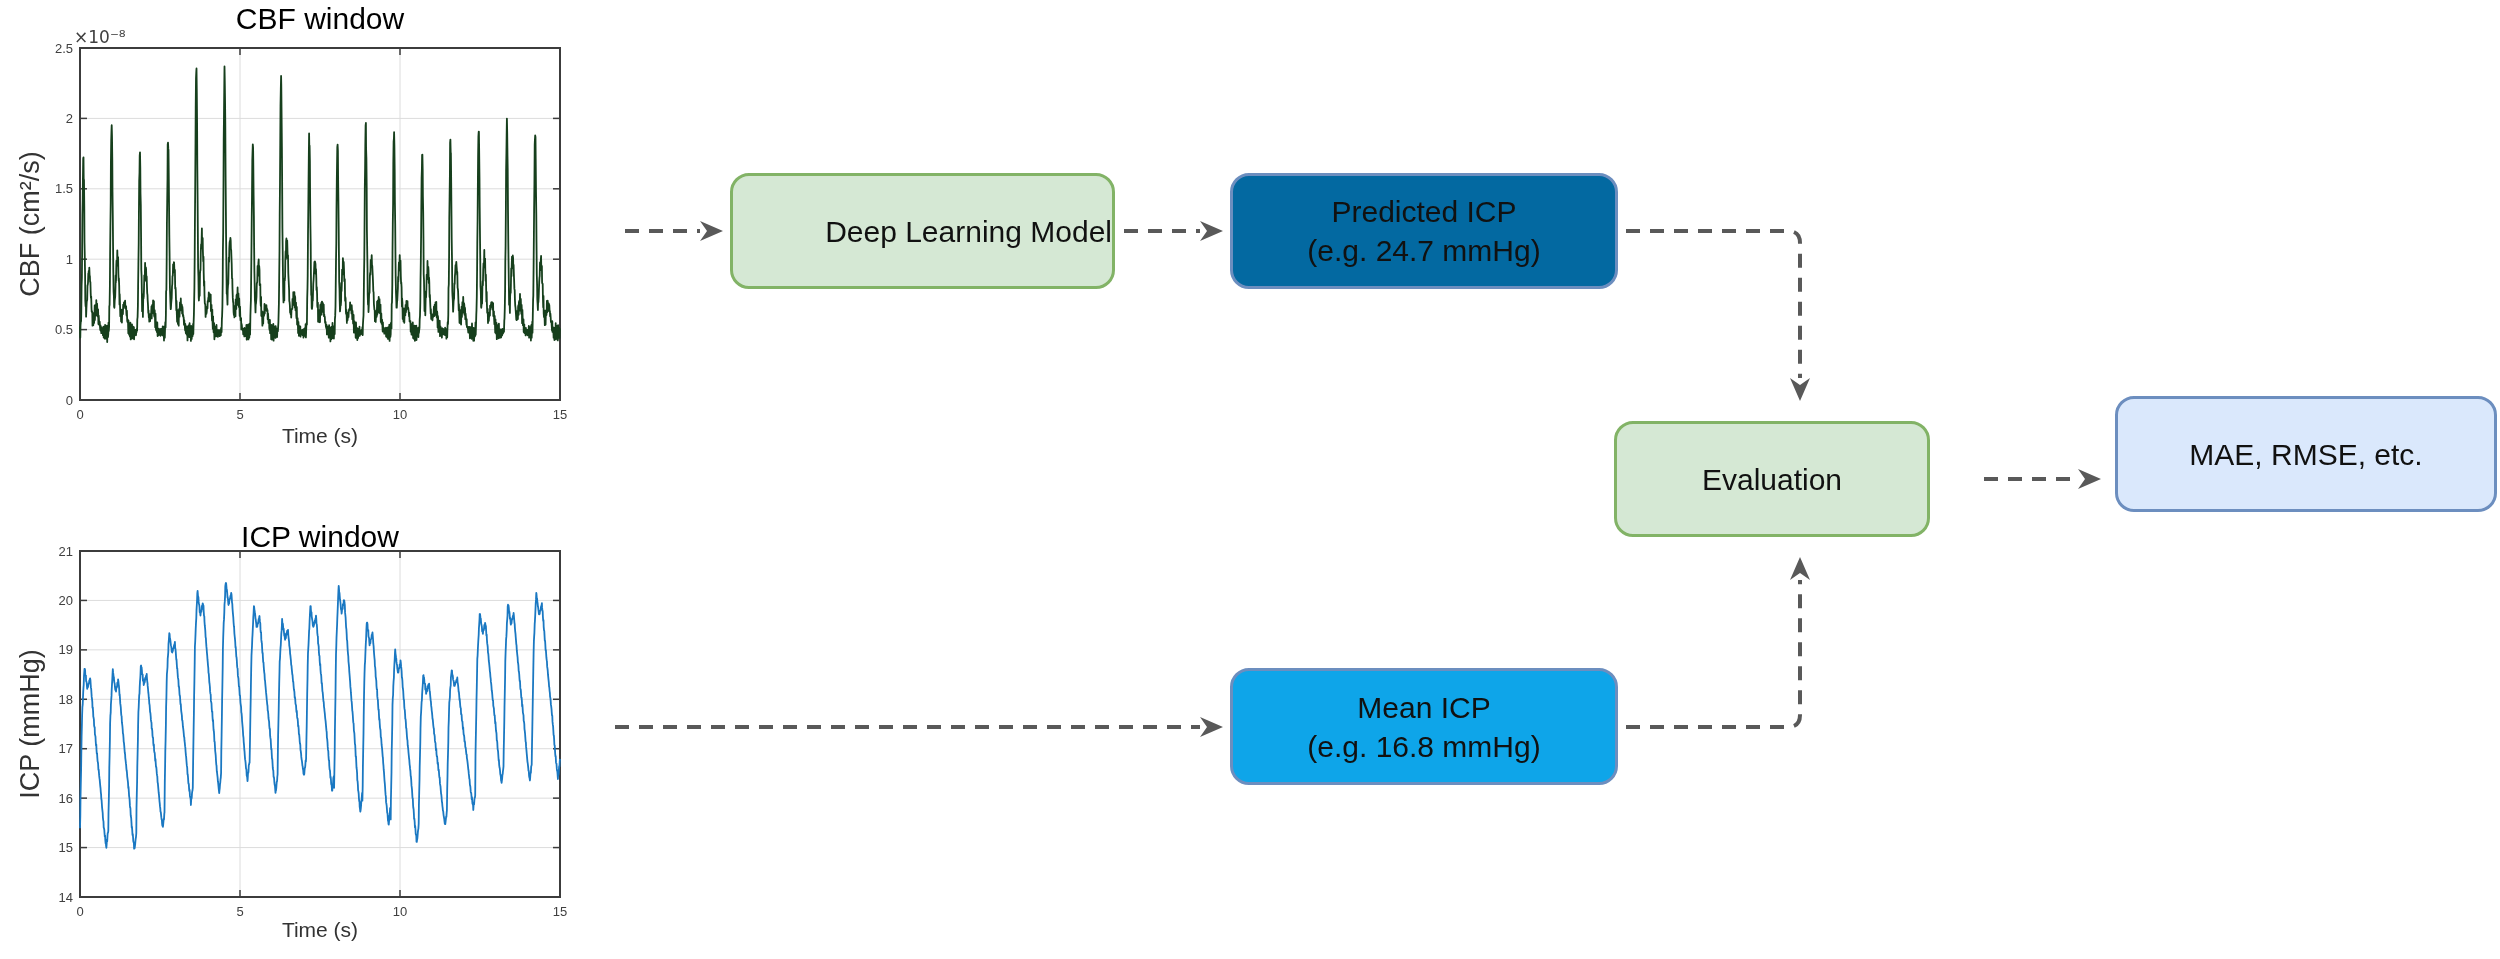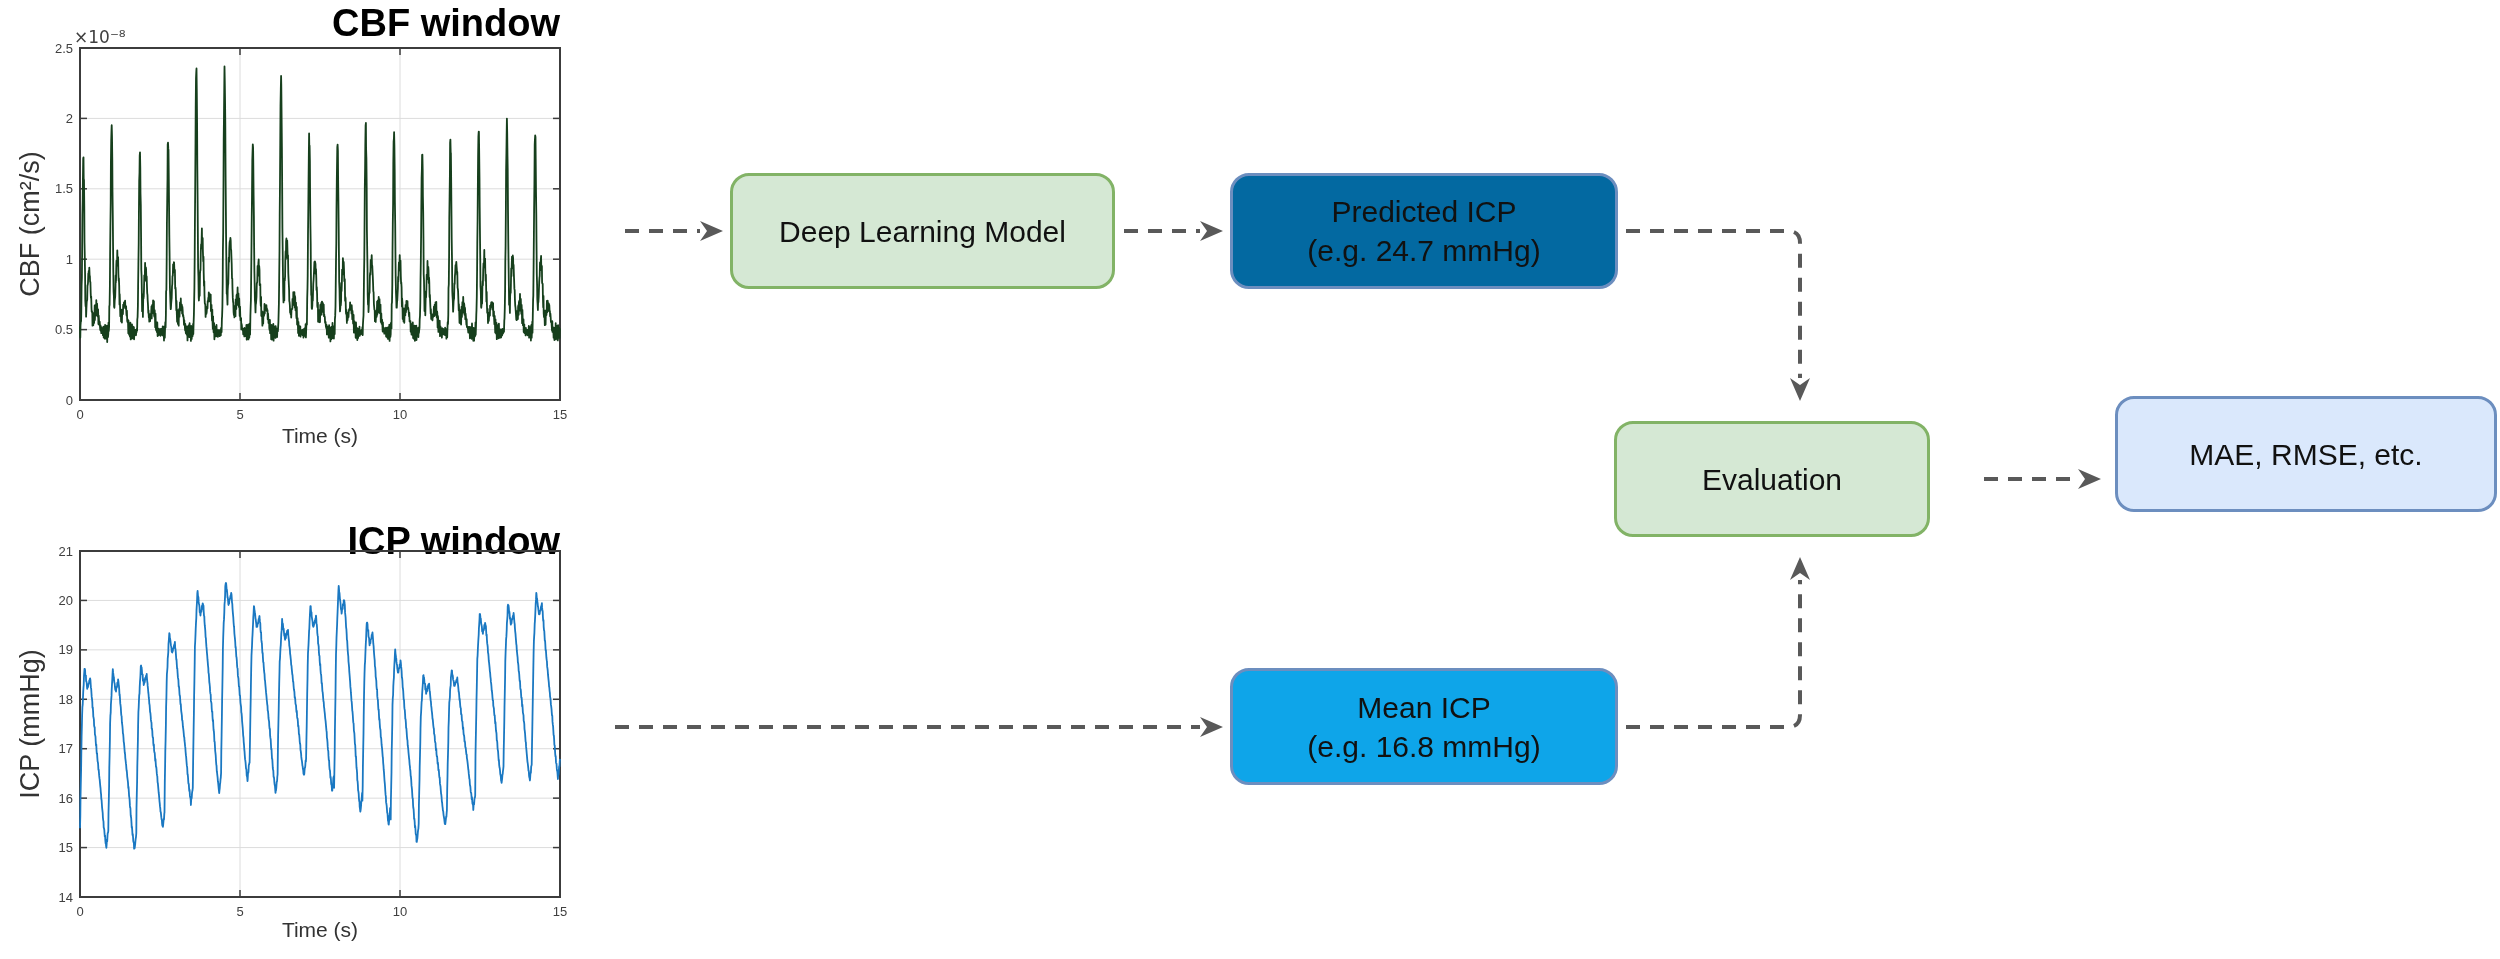--- a/index.html
+++ b/index.html
@@ -1,20 +1,20 @@
 <!DOCTYPE html>
 <html><head>
 <meta charset="utf-8">
 <style>
   html,body{margin:0;padding:0;background:#fff;}
   body{font-family:"Liberation Sans",sans-serif;}
   #canvas{position:relative;width:2500px;height:959px;background:#fff;overflow:hidden;}
 
   .chart{position:absolute;}
-  .chart-title{position:absolute;text-align:right;font-weight:bold;font-size:38px;color:#000;}
+  .chart-title{position:absolute;text-align:center;font-weight:normal;font-size:30px;color:#000;}
   .chart-xlabel{position:absolute;text-align:center;font-size:21px;color:#333;}
   .chart-ylabel{position:absolute;white-space:nowrap;font-size:27px;color:#333;
                 transform:translate(-50%,-50%) rotate(-90deg);}
   .chart-exp{position:absolute;font-family:"DejaVu Sans",sans-serif;font-size:17px;color:#404040;}
   .chart svg{position:absolute;left:0;top:0;}
   .chart svg text{font-family:"Liberation Sans",sans-serif;}
 
   .box{position:absolute;display:flex;flex-direction:column;align-items:center;justify-content:center;
        border:3px solid #000;border-radius:19px;font-size:30px;color:#111;text-align:center;
        line-height:39px;background:#eee;box-sizing:border-box;}
@@ -120,21 +120,21 @@
         <line x1="80" x2="87" y1="100.42857142857142" y2="100.42857142857142" stroke="#3c3c3c" stroke-width="1.5"></line>
         <line x1="560" x2="553" y1="100.42857142857142" y2="100.42857142857142" stroke="#3c3c3c" stroke-width="1.5"></line>
         <text x="73" y="104.92857142857142" text-anchor="end" fill="#404040" font-size="13">20</text>
         <line x1="80" x2="87" y1="51" y2="51" stroke="#3c3c3c" stroke-width="1.5"></line>
         <line x1="560" x2="553" y1="51" y2="51" stroke="#3c3c3c" stroke-width="1.5"></line>
         <text x="73" y="55.5" text-anchor="end" fill="#404040" font-size="13">21</text>
         <polyline points="80.0,328.3 80.3,316.2 80.5,298.7 80.8,283.5 81.1,269.9 81.3,254.9 81.6,237.1 81.9,224.9 82.1,215.7 82.4,207.2 82.7,204.7 82.9,199.7 83.2,192.3 83.5,187.2 83.7,185.1 84.0,175.8 84.3,171.7 84.5,168.9 84.8,168.8 85.1,170.2 85.3,174.7 85.6,175.8 85.9,175.6 86.1,181.1 86.4,181.5 86.7,182.9 86.9,185.7 87.2,188.9 87.5,187.2 87.7,187.4 88.0,187.0 88.3,184.7 88.5,184.3 88.8,183.2 89.1,182.8 89.3,180.3 89.6,180.6 89.9,179.0 90.1,178.4 90.4,179.9 90.7,184.5 90.9,187.4 91.2,189.0 91.5,193.8 91.7,196.9 92.0,198.9 92.3,201.8 92.5,207.7 92.8,207.4 93.1,211.6 93.3,216.5 93.6,217.8 93.9,219.7 94.1,225.3 94.4,227.1 94.7,227.3 94.9,234.2 95.2,235.4 95.5,236.7 95.7,241.2 96.0,245.4 96.3,244.5 96.5,249.7 96.8,253.8 97.1,253.5 97.3,257.4 97.6,261.2 97.9,262.4 98.1,263.8 98.4,269.6 98.7,269.6 98.9,272.3 99.2,275.9 99.5,278.4 99.7,279.7 100.0,283.2 100.3,286.3 100.5,287.8 100.8,292.1 101.1,294.6 101.3,298.7 101.6,300.2 101.9,304.7 102.1,307.6 102.4,310.4 102.7,313.0 102.9,317.5 103.2,320.1 103.5,321.6 103.7,327.4 104.0,328.3 104.3,329.7 104.5,332.9 104.8,336.7 105.1,335.5 105.3,340.0 105.6,343.5 105.9,342.8 106.1,346.2 106.4,347.8 106.7,343.4 106.9,339.7 107.2,341.4 107.5,335.7 107.7,333.0 108.0,332.8 108.3,330.8 108.5,313.3 108.8,301.0 109.1,286.0 109.3,267.9 109.6,255.6 109.9,240.3 110.1,224.0 110.4,215.7 110.7,212.7 110.9,204.8 111.2,200.3 111.5,195.9 111.7,189.7 112.0,184.3 112.3,179.3 112.5,174.7 112.8,169.2 113.1,172.4 113.3,173.9 113.6,176.7 113.9,177.2 114.1,180.7 114.4,182.8 114.7,183.6 114.9,186.3 115.2,189.2 115.5,190.3 115.7,189.4 116.0,191.6 116.3,187.9 116.5,186.8 116.8,187.5 117.1,186.2 117.3,182.7 117.6,184.5 117.9,183.7 118.1,179.3 118.4,181.3 118.7,184.6 118.9,185.6 119.2,189.1 119.5,195.3 119.7,194.4 120.0,198.7 120.3,203.9 120.5,204.8 120.8,207.5 121.1,212.9 121.3,215.2 121.6,216.1 121.9,222.5 122.1,223.7 122.4,226.0 122.7,229.5 122.9,233.3 123.2,234.2 123.5,238.0 123.7,241.6 124.0,243.2 124.3,246.6 124.5,249.2 124.8,253.0 125.1,254.2 125.3,258.1 125.6,260.3 125.9,263.2 126.1,264.5 126.4,268.6 126.7,271.1 126.9,271.8 127.2,276.3 127.5,278.7 127.7,280.1 128.0,282.6 128.3,287.9 128.5,286.9 128.8,291.1 129.1,296.1 129.3,297.2 129.6,299.6 129.9,305.4 130.1,307.5 130.4,308.0 130.7,315.2 130.9,316.5 131.2,318.2 131.5,323.1 131.7,327.4 132.0,326.8 132.3,331.4 132.5,334.9 132.8,334.1 133.1,337.9 133.3,341.2 133.6,342.2 133.9,343.4 134.1,348.7 134.4,348.5 134.7,348.0 134.9,346.5 135.2,343.9 135.5,340.5 135.7,338.7 136.0,337.0 136.3,333.2 136.5,308.6 136.8,294.3 137.1,281.8 137.3,266.4 137.6,254.0 137.9,240.5 138.1,226.2 138.4,212.2 138.7,207.2 138.9,201.9 139.2,195.3 139.5,193.5 139.7,187.2 140.0,181.5 140.3,177.8 140.5,174.4 140.8,166.1 141.1,165.5 141.3,168.7 141.6,167.3 141.9,170.6 142.1,174.1 142.4,174.0 142.7,174.7 142.9,180.6 143.2,179.1 143.5,180.8 143.7,185.0 144.0,184.0 144.3,181.0 144.5,182.7 144.8,181.9 145.1,178.0 145.3,179.9 145.6,178.5 145.9,176.6 146.1,175.6 146.4,176.7 146.7,173.9 146.9,177.4 147.2,181.1 147.5,183.1 147.7,185.9 148.0,188.8 148.3,192.5 148.5,193.8 148.8,197.7 149.1,200.1 149.3,203.7 149.6,204.9 149.9,209.1 150.1,212.1 150.4,213.1 150.7,216.5 150.9,219.9 151.2,221.5 151.5,222.9 151.7,228.8 152.0,228.6 152.3,231.1 152.5,235.6 152.8,237.6 153.1,237.8 153.3,243.2 153.6,245.8 153.9,244.7 154.1,250.3 154.4,252.5 154.7,252.7 154.9,255.5 155.2,260.7 155.5,259.1 155.7,262.7 156.0,267.0 156.3,267.0 156.5,269.2 156.8,273.4 157.1,275.5 157.3,276.2 157.6,282.3 157.9,283.5 158.1,285.9 158.4,289.3 158.7,293.0 158.9,294.1 159.2,297.7 159.5,301.3 159.7,302.9 160.0,306.4 160.3,308.5 160.5,311.7 160.8,312.1 161.1,315.2 161.3,317.2 161.6,319.4 161.9,320.2 162.1,323.8 162.4,325.9 162.7,325.8 162.9,326.9 163.2,324.5 163.5,321.0 163.7,318.8 164.0,319.4 164.3,313.6 164.5,312.5 164.8,282.6 165.1,266.1 165.3,251.3 165.6,239.7 165.9,224.3 166.1,207.4 166.4,197.4 166.7,181.2 166.9,174.2 167.2,171.0 167.5,167.0 167.7,158.7 168.0,155.9 168.3,152.0 168.5,144.0 168.8,140.6 169.1,136.4 169.3,133.2 169.6,134.1 169.9,138.8 170.1,138.5 170.4,140.7 170.7,143.4 170.9,145.2 171.2,146.4 171.5,148.7 171.7,151.5 172.0,152.1 172.3,152.5 172.5,150.9 172.8,151.2 173.1,148.4 173.3,148.5 173.6,148.0 173.9,146.1 174.1,144.9 174.4,145.3 174.7,143.8 174.9,141.8 175.2,148.0 175.5,149.3 175.7,151.3 176.0,155.6 176.3,159.7 176.5,159.3 176.8,164.5 177.1,168.8 177.3,168.3 177.6,173.0 177.9,177.4 178.1,178.4 178.4,180.2 178.7,186.8 178.9,186.1 179.2,188.7 179.5,193.8 179.7,195.4 180.0,196.3 180.3,201.4 180.5,204.2 180.8,204.0 181.1,209.6 181.3,211.6 181.6,213.5 181.9,215.9 182.1,220.1 182.4,220.4 182.7,223.4 182.9,226.7 183.2,228.3 183.5,230.8 183.7,233.0 184.0,236.6 184.3,237.4 184.5,240.7 184.8,242.9 185.1,246.2 185.3,247.3 185.6,251.7 185.9,255.2 186.1,256.2 186.4,260.3 186.7,264.0 186.9,265.9 187.2,267.7 187.5,274.1 187.7,274.1 188.0,277.0 188.3,282.1 188.5,283.9 188.8,283.9 189.1,288.8 189.3,291.1 189.6,289.8 189.9,295.4 190.1,297.2 190.4,297.4 190.7,300.2 190.9,305.0 191.2,299.4 191.5,298.4 191.7,298.1 192.0,293.3 192.3,291.1 192.5,290.5 192.8,287.6 193.1,263.3 193.3,249.5 193.6,230.8 193.9,213.6 194.1,197.2 194.4,180.9 194.7,162.6 194.9,146.7 195.2,141.7 195.5,134.6 195.7,129.2 196.0,122.7 196.3,118.1 196.5,110.4 196.8,105.3 197.1,99.6 197.3,93.6 197.6,90.8 197.9,94.7 198.1,97.1 198.4,97.0 198.7,101.9 198.9,103.8 199.2,104.7 199.5,107.2 199.7,112.2 200.0,110.8 200.3,114.3 200.5,115.5 200.8,111.8 201.1,110.4 201.3,111.8 201.6,109.5 201.9,105.8 202.1,108.9 202.4,105.7 202.7,103.3 202.9,104.0 203.2,105.2 203.5,105.7 203.7,111.3 204.0,115.9 204.3,116.4 204.5,121.7 204.8,125.7 205.1,128.4 205.3,130.9 205.6,137.0 205.9,138.4 206.1,142.2 206.4,146.4 206.7,149.5 206.9,152.3 207.2,155.4 207.5,159.7 207.7,161.6 208.0,165.5 208.3,168.1 208.5,172.7 208.8,173.9 209.1,178.1 209.3,182.0 209.6,184.0 209.9,187.0 210.1,191.4 210.4,193.7 210.7,194.5 210.9,200.9 211.2,201.9 211.5,203.7 211.7,208.2 212.0,212.0 212.3,211.5 212.5,216.7 212.8,220.9 213.1,220.2 213.3,225.2 213.6,230.0 213.9,231.5 214.1,234.2 214.4,241.5 214.7,241.7 214.9,245.2 215.2,251.0 215.5,253.3 215.7,255.3 216.0,261.0 216.3,264.7 216.5,265.4 216.8,271.2 217.1,273.0 217.3,274.9 217.6,277.4 217.9,281.5 218.1,282.4 218.4,285.3 218.7,288.6 218.9,290.5 219.2,293.2 219.5,290.0 219.7,288.7 220.0,284.4 220.3,282.3 220.5,279.5 220.8,277.5 221.1,272.9 221.3,251.3 221.6,235.2 221.9,216.2 222.1,200.9 222.4,184.9 222.7,166.9 222.9,149.1 223.2,137.8 223.5,128.9 223.7,122.9 224.0,119.4 224.3,112.4 224.5,104.5 224.8,101.4 225.1,95.6 225.3,86.3 225.6,84.0 225.9,82.9 226.1,83.2 226.4,86.3 226.7,90.9 226.9,89.6 227.2,93.1 227.5,97.4 227.7,97.1 228.0,99.7 228.3,103.4 228.5,105.0 228.8,101.9 229.1,103.7 229.3,101.0 229.6,99.7 229.9,98.9 230.1,98.4 230.4,96.3 230.7,95.2 230.9,95.1 231.2,92.9 231.5,94.4 231.7,97.2 232.0,102.3 232.3,103.9 232.5,108.1 232.8,112.1 233.1,115.3 233.3,117.5 233.6,122.7 233.9,126.3 234.1,127.2 234.4,133.5 234.7,136.5 234.9,138.2 235.2,141.8 235.5,147.5 235.7,146.9 236.0,151.3 236.3,156.7 236.5,157.0 236.8,160.2 237.1,165.8 237.3,167.7 237.6,168.5 237.9,175.9 238.1,176.8 238.4,178.4 238.7,183.2 238.9,186.5 239.2,186.6 239.5,191.4 239.7,195.3 240.0,195.2 240.3,199.9 240.5,203.0 240.8,205.2 241.1,207.1 241.3,212.3 241.6,213.5 241.9,217.1 242.1,221.2 242.4,224.5 242.7,227.8 242.9,230.8 243.2,235.6 243.5,237.8 243.7,241.8 244.0,244.8 244.3,249.7 244.5,251.1 244.8,255.6 245.1,259.4 245.3,260.4 245.6,262.9 245.9,267.0 246.1,268.8 246.4,269.2 246.7,275.4 246.9,276.0 247.2,277.4 247.5,281.1 247.7,279.1 248.0,273.2 248.3,272.8 248.5,271.5 248.8,265.0 249.1,264.5 249.3,262.9 249.6,262.7 249.9,246.2 250.1,234.2 250.4,215.2 250.7,199.5 250.9,186.1 251.2,169.0 251.5,155.2 251.7,151.5 252.0,146.2 252.3,138.1 252.5,135.3 252.8,128.9 253.1,122.9 253.3,117.3 253.6,113.1 253.9,106.2 254.1,106.7 254.4,109.6 254.7,111.1 254.9,113.5 255.2,114.9 255.5,118.7 255.7,119.2 256.0,121.8 256.3,124.1 256.5,126.9 256.8,126.5 257.1,126.9 257.3,126.7 257.6,123.1 257.9,123.7 258.1,123.4 258.4,120.9 258.7,118.9 258.9,121.4 259.2,117.2 259.5,116.0 259.7,120.0 260.0,121.9 260.3,123.4 260.5,129.4 260.8,132.7 261.1,132.4 261.3,139.4 261.6,142.0 261.9,143.4 262.1,147.5 262.4,152.9 262.7,152.8 262.9,157.2 263.2,162.2 263.5,162.5 263.7,166.1 264.0,170.2 264.3,172.8 264.5,173.9 264.8,179.6 265.1,181.0 265.3,183.9 265.6,187.2 265.9,190.6 266.1,192.9 266.4,195.6 266.7,199.3 266.9,201.0 267.2,204.1 267.5,206.0 267.7,210.5 268.0,211.1 268.3,214.4 268.5,218.0 268.8,220.1 269.1,221.6 269.3,226.0 269.6,228.8 269.9,228.9 270.1,235.3 270.4,237.9 270.7,239.6 270.9,243.5 271.2,249.1 271.5,248.7 271.7,253.2 272.0,258.8 272.3,259.0 272.5,262.6 272.8,268.0 273.1,270.1 273.3,270.4 273.6,276.9 273.9,277.0 274.1,278.3 274.4,282.7 274.7,285.2 274.9,285.2 275.2,289.3 275.5,292.8 275.7,291.0 276.0,290.5 276.3,288.0 276.5,285.0 276.8,281.5 277.1,281.1 277.3,277.0 277.6,274.5 277.9,249.9 278.1,236.7 278.4,223.6 278.7,209.9 278.9,198.4 279.2,184.1 279.5,171.4 279.7,161.6 280.0,158.5 280.3,151.7 280.5,148.1 280.8,144.8 281.1,138.3 281.3,133.9 281.6,130.9 281.9,125.6 282.1,118.8 282.4,123.7 282.7,123.4 282.9,124.0 283.2,127.8 283.5,130.0 283.7,128.7 284.0,132.7 284.3,135.9 284.5,133.8 284.8,138.0 285.1,139.8 285.3,137.1 285.6,135.6 285.9,138.2 286.1,134.1 286.4,133.3 286.7,134.7 286.9,132.3 287.2,130.6 287.5,131.3 287.7,130.7 288.0,129.8 288.3,135.1 288.5,136.9 288.8,139.3 289.1,141.8 289.3,145.7 289.6,147.3 289.9,149.9 290.1,153.5 290.4,155.6 290.7,158.6 290.9,160.3 291.2,164.9 291.5,165.7 291.7,168.4 292.0,171.4 292.3,174.3 292.5,174.8 292.8,178.8 293.1,182.2 293.3,181.8 293.6,186.1 293.9,189.3 294.1,190.3 294.4,191.9 294.7,197.8 294.9,196.8 295.2,198.9 295.5,203.8 295.7,204.4 296.0,205.1 296.3,209.9 296.5,212.1 296.8,210.8 297.1,216.9 297.3,218.2 297.6,218.6 297.9,221.9 298.1,226.2 298.4,225.8 298.7,229.6 298.9,234.2 299.2,234.3 299.5,237.8 299.7,241.3 300.0,243.8 300.3,244.8 300.5,250.0 300.8,251.3 301.1,253.9 301.3,256.9 301.6,259.3 301.9,260.9 302.1,262.3 302.4,265.5 302.7,266.6 302.9,268.8 303.2,270.0 303.5,274.0 303.7,273.8 304.0,274.8 304.3,273.9 304.5,271.0 304.8,267.8 305.1,267.5 305.3,265.6 305.6,260.5 305.9,261.7 306.1,258.2 306.4,240.9 306.7,226.3 306.9,213.0 307.2,193.9 307.5,179.6 307.7,166.6 308.0,153.1 308.3,148.3 308.5,144.9 308.8,138.2 309.1,130.6 309.3,129.2 309.6,121.5 309.9,115.0 310.1,111.6 310.4,106.1 310.7,106.1 310.9,109.8 311.2,113.0 311.5,112.3 311.7,116.3 312.0,118.3 312.3,120.1 312.5,121.3 312.8,125.2 313.1,126.1 313.3,126.9 313.6,126.3 313.9,125.2 314.1,124.2 314.4,122.2 314.7,122.8 314.9,120.6 315.2,119.6 315.5,118.5 315.7,118.9 316.0,115.6 316.3,119.0 316.5,123.7 316.8,124.6 317.1,128.3 317.3,133.0 317.6,135.4 317.9,136.4 318.1,143.6 318.4,144.6 318.7,146.6 318.9,152.1 319.2,155.5 319.5,155.8 319.7,160.9 320.0,165.2 320.3,164.2 320.5,169.8 320.8,173.4 321.1,174.4 321.3,176.9 321.6,183.1 321.9,182.9 322.1,185.9 322.4,191.1 322.7,192.4 322.9,194.6 323.2,198.5 323.5,201.5 323.7,201.8 324.0,206.8 324.3,208.6 324.5,211.0 324.8,213.4 325.1,217.0 325.3,219.0 325.6,221.2 325.9,224.7 326.1,226.9 326.4,230.2 326.7,232.2 326.9,237.6 327.2,239.1 327.5,242.4 327.7,246.4 328.0,249.9 328.3,251.2 328.5,255.9 328.8,260.2 329.1,260.3 329.3,265.7 329.6,269.5 329.9,270.2 330.1,271.9 330.4,277.8 330.7,276.8 330.9,279.1 331.2,284.2 331.5,284.6 331.7,285.7 332.0,290.6 332.3,290.6 332.5,284.7 332.8,286.0 333.1,282.6 333.3,278.3 333.6,277.0 333.9,276.1 334.1,287.8 334.4,269.8 334.7,252.6 334.9,231.0 335.2,212.9 335.5,194.5 335.7,175.4 336.0,154.8 336.3,145.9 336.5,138.1 336.8,131.3 337.1,124.8 337.3,118.5 337.6,111.7 337.9,104.1 338.1,98.8 338.4,91.4 338.7,85.9 338.9,87.7 339.2,92.4 339.5,92.8 339.7,95.7 340.0,99.8 340.3,101.3 340.5,102.9 340.8,107.3 341.1,110.0 341.3,109.5 341.6,113.6 341.9,111.5 342.1,108.4 342.4,108.2 342.7,108.9 342.9,104.1 343.2,104.1 343.5,105.2 343.7,100.5 344.0,100.1 344.3,100.6 344.5,103.0 344.8,105.0 345.1,112.9 345.3,114.5 345.6,117.5 345.9,123.5 346.1,127.2 346.4,129.3 346.7,134.6 346.9,139.6 347.2,140.9 347.5,146.8 347.7,150.3 348.0,153.8 348.3,156.5 348.5,161.6 348.8,164.3 349.1,167.7 349.3,171.7 349.6,175.2 349.9,179.1 350.1,181.3 350.4,186.9 350.7,189.3 350.9,192.7 351.2,196.2 351.5,200.9 351.7,201.7 352.0,205.9 352.3,210.8 352.5,211.5 352.8,215.3 353.1,220.1 353.3,222.4 353.6,223.5 353.9,230.7 354.1,231.6 354.4,233.7 354.7,239.9 354.9,243.7 355.2,245.0 355.5,251.1 355.7,256.4 356.0,256.4 356.3,263.1 356.5,267.5 356.8,269.6 357.1,273.3 357.3,280.3 357.6,281.3 357.9,285.2 358.1,290.3 358.4,291.4 358.7,293.9 358.9,297.8 359.2,301.2 359.5,301.8 359.7,306.9 360.0,308.9 360.3,311.7 360.5,310.8 360.8,308.6 361.1,305.1 361.3,301.4 361.6,299.3 361.9,295.9 362.1,293.0 362.4,300.7 362.7,285.9 362.9,267.0 363.2,249.7 363.5,233.6 363.7,216.7 364.0,197.5 364.3,181.9 364.5,174.5 364.8,165.1 365.1,161.5 365.3,156.0 365.6,148.2 365.9,141.7 366.1,139.1 366.4,129.7 366.7,123.7 366.9,122.6 367.2,122.7 367.5,124.1 367.7,128.8 368.0,131.0 368.3,130.0 368.5,136.2 368.8,137.5 369.1,138.1 369.3,141.7 369.6,145.4 369.9,142.9 370.1,142.6 370.4,143.2 370.7,139.5 370.9,139.4 371.2,138.6 371.5,137.5 371.7,134.8 372.0,135.6 372.3,133.5 372.5,132.5 372.8,136.2 373.1,140.0 373.3,143.7 373.6,146.0 373.9,151.1 374.1,154.0 374.4,157.5 374.7,160.4 374.9,166.1 375.2,167.4 375.5,171.2 375.7,176.6 376.0,178.5 376.3,180.9 376.5,186.1 376.8,189.4 377.1,189.4 377.3,196.4 377.6,198.7 377.9,200.0 378.1,204.6 378.4,209.6 378.7,209.4 378.9,213.9 379.2,219.6 379.5,219.0 379.7,223.0 380.0,227.6 380.3,229.3 380.5,230.3 380.8,237.1 381.1,237.7 381.3,239.7 381.6,244.7 381.9,247.1 382.1,248.6 382.4,252.6 382.7,256.6 382.9,257.5 383.2,263.0 383.5,266.2 383.7,269.7 384.0,272.4 384.3,277.3 384.5,280.3 384.8,283.4 385.1,287.4 385.3,291.0 385.6,294.9 385.9,296.9 386.1,302.4 386.4,303.8 386.7,306.0 386.9,308.9 387.2,312.9 387.5,313.0 387.7,316.5 388.0,321.0 388.3,320.7 388.5,324.2 388.8,324.5 389.1,320.7 389.3,315.9 389.6,317.2 389.9,312.0 390.1,308.0 390.4,307.9 390.7,319.4 390.9,300.8 391.2,286.8 391.5,271.9 391.7,251.9 392.0,238.7 392.3,222.9 392.5,204.9 392.8,198.0 393.1,195.0 393.3,186.6 393.6,181.0 393.9,177.6 394.1,170.1 394.4,164.3 394.7,159.4 394.9,154.3 395.2,149.3 395.5,153.6 395.7,155.0 396.0,157.2 396.3,159.0 396.5,161.9 396.8,164.0 397.1,165.2 397.3,168.4 397.6,170.4 397.9,172.7 398.1,171.0 398.4,172.5 398.7,169.6 398.9,168.1 399.2,168.4 399.5,167.3 399.7,164.3 400.0,164.8 400.3,164.9 400.5,160.3 400.8,162.6 401.1,166.4 401.3,167.9 401.6,171.0 401.9,177.6 402.1,177.6 402.4,180.9 402.7,187.3 402.9,188.2 403.2,190.8 403.5,196.4 403.7,199.6 404.0,199.8 404.3,206.8 404.5,208.7 404.8,210.1 405.1,214.5 405.3,218.6 405.6,219.4 405.9,223.1 406.1,227.9 406.4,228.5 406.7,232.6 406.9,235.8 407.2,239.1 407.5,240.7 407.7,245.2 408.0,247.2 408.3,249.8 408.5,252.5 408.8,255.5 409.1,258.6 409.3,259.8 409.6,264.3 409.9,266.4 410.1,268.9 410.4,271.0 410.7,276.0 410.9,276.4 411.2,279.9 411.5,285.4 411.7,286.9 412.0,289.6 412.3,294.9 412.5,298.2 412.8,298.3 413.1,305.5 413.3,307.8 413.6,309.2 413.9,314.1 414.1,319.0 414.4,318.7 414.7,322.4 414.9,327.3 415.2,326.0 415.5,329.8 415.7,333.7 416.0,334.9 416.3,335.6 416.5,341.7 416.8,341.9 417.1,339.3 417.3,338.8 417.6,335.6 417.9,331.8 418.1,330.1 418.4,328.6 418.7,323.6 418.9,305.6 419.2,292.5 419.5,280.0 419.7,266.6 420.0,255.0 420.3,242.2 420.5,229.0 420.8,216.8 421.1,212.5 421.3,208.4 421.6,202.2 421.9,200.2 422.1,194.6 422.4,189.6 422.7,185.7 422.9,182.6 423.2,175.7 423.5,175.1 423.7,178.8 424.0,177.4 424.3,180.2 424.5,183.4 424.8,183.9 425.1,183.7 425.3,189.5 425.6,188.7 425.9,189.2 426.1,193.8 426.4,192.5 426.7,189.4 426.9,190.7 427.2,191.0 427.5,186.2 427.7,188.4 428.0,187.7 428.3,185.1 428.5,184.3 428.8,185.9 429.1,183.6 429.3,186.2 429.6,191.0 429.9,191.7 430.1,194.5 430.4,197.6 430.7,200.8 430.9,201.5 431.2,205.9 431.5,207.9 431.7,210.5 432.0,212.7 432.3,215.9 432.5,218.7 432.8,219.8 433.1,223.2 433.3,225.5 433.6,227.9 433.9,228.8 434.1,233.9 434.4,234.4 434.7,236.3 434.9,240.4 435.2,242.4 435.5,242.9 435.7,247.0 436.0,250.4 436.3,248.8 436.5,253.8 436.8,256.3 437.1,256.4 437.3,258.6 437.6,263.8 437.9,262.6 438.1,264.8 438.4,270.1 438.7,269.5 438.9,271.2 439.2,275.6 439.5,278.0 439.7,277.6 440.0,283.9 440.3,285.3 440.5,286.4 440.8,290.4 441.1,293.8 441.3,294.5 441.6,297.6 441.9,302.0 442.1,302.2 442.4,306.0 442.7,308.2 442.9,310.5 443.2,311.1 443.5,314.3 443.7,315.8 444.0,317.5 444.3,319.3 444.5,321.5 444.8,324.0 445.1,324.0 445.3,324.1 445.6,321.6 445.9,319.0 446.1,316.6 446.4,316.9 446.7,312.4 446.9,310.4 447.2,289.6 447.5,276.0 447.7,263.9 448.0,254.3 448.3,242.6 448.5,227.8 448.8,220.2 449.1,208.4 449.3,202.3 449.6,200.1 449.9,197.2 450.1,190.0 450.4,187.2 450.7,185.6 450.9,177.7 451.2,175.2 451.5,172.5 451.7,170.4 452.0,170.6 452.3,175.5 452.5,174.9 452.8,175.7 453.1,179.4 453.3,180.1 453.6,180.9 453.9,183.0 454.1,185.8 454.4,185.1 454.7,185.9 454.9,184.7 455.2,184.2 455.5,182.5 455.7,182.6 456.0,181.9 456.3,180.3 456.5,179.9 456.8,179.4 457.1,179.0 457.3,177.5 457.6,182.5 457.9,183.8 458.1,185.3 458.4,188.6 458.7,192.1 458.9,192.0 459.2,195.4 459.5,200.0 459.7,198.9 460.0,202.6 460.3,206.5 460.5,207.6 460.8,208.1 461.1,214.3 461.3,213.9 461.6,214.9 461.9,220.1 462.1,221.2 462.4,221.4 462.7,225.6 462.9,228.9 463.2,227.3 463.5,232.5 463.7,234.7 464.0,235.2 464.3,237.4 464.5,241.5 464.8,241.2 465.1,243.1 465.3,247.2 465.6,247.3 465.9,249.6 466.1,251.8 466.4,254.5 466.7,254.6 466.9,258.1 467.2,259.6 467.5,261.8 467.7,263.7 468.0,266.5 468.3,269.5 468.5,270.4 468.8,273.9 469.1,276.4 469.3,278.6 469.6,279.6 469.9,284.8 470.1,285.3 470.4,287.0 470.7,291.4 470.9,292.9 471.2,292.8 471.5,296.3 471.7,299.3 472.0,297.2 472.3,301.9 472.5,304.0 472.8,303.6 473.1,305.6 473.3,310.0 473.6,304.9 473.9,303.1 474.1,304.4 474.4,299.6 474.7,297.6 474.9,297.7 475.2,295.6 475.5,254.9 475.7,244.3 476.0,228.8 476.3,213.1 476.5,200.3 476.8,186.5 477.1,170.7 477.3,158.9 477.6,155.6 477.9,148.3 478.1,144.5 478.4,139.3 478.7,134.8 478.9,128.5 479.2,124.6 479.5,119.5 479.7,114.1 480.0,113.9 480.3,116.2 480.5,118.8 480.8,118.6 481.1,122.6 481.3,124.1 481.6,125.3 481.9,127.0 482.1,131.2 482.4,130.6 482.7,132.3 482.9,133.9 483.2,130.6 483.5,129.3 483.7,130.3 484.0,129.1 484.3,125.0 484.5,128.1 484.8,125.9 485.1,122.8 485.3,123.9 485.6,126.0 485.9,126.0 486.1,130.2 486.4,135.5 486.7,134.6 486.9,139.3 487.2,143.4 487.5,145.1 487.7,146.8 488.0,152.8 488.3,153.8 488.5,156.0 488.8,161.0 489.1,162.8 489.3,164.9 489.6,167.9 489.9,171.8 490.1,172.4 490.4,176.6 490.7,178.8 490.9,181.9 491.2,183.7 491.5,187.0 491.7,190.2 492.0,191.7 492.3,194.9 492.5,197.6 492.8,200.4 493.1,200.7 493.3,205.8 493.6,207.1 493.9,208.5 494.1,212.0 494.4,215.5 494.7,215.3 494.9,218.8 495.2,223.5 495.5,222.2 495.7,226.4 496.0,230.8 496.3,232.2 496.5,233.6 496.8,240.5 497.1,240.9 497.3,242.7 497.6,248.8 497.9,250.4 498.1,251.7 498.4,256.5 498.7,260.6 498.9,259.8 499.2,265.2 499.5,267.3 499.7,267.8 500.0,270.3 500.3,274.3 500.5,274.5 500.8,276.5 501.1,280.7 501.3,281.0 501.6,282.8 501.9,280.5 502.1,279.1 502.4,275.1 502.7,274.1 502.9,271.5 503.2,269.3 503.5,266.4 503.7,251.6 504.0,237.6 504.3,220.9 504.5,207.3 504.8,192.5 505.1,177.3 505.3,161.1 505.6,152.5 505.9,145.3 506.1,139.3 506.4,136.4 506.7,130.3 506.9,123.4 507.2,119.9 507.5,115.9 507.7,106.7 508.0,104.7 508.3,105.6 508.5,105.4 508.8,107.9 509.1,112.6 509.3,111.5 509.6,113.6 509.9,118.8 510.1,117.7 510.4,119.9 510.7,123.7 510.9,124.7 511.2,121.0 511.5,123.4 511.7,121.2 512.0,118.9 512.3,119.4 512.5,118.6 512.8,116.3 513.1,115.5 513.3,116.2 513.6,113.0 513.9,115.8 514.1,118.5 514.4,122.3 514.7,124.1 514.9,128.0 515.2,131.3 515.5,133.9 515.7,136.8 516.0,140.3 516.3,144.2 516.5,144.9 516.8,150.2 517.1,153.0 517.3,154.8 517.6,157.5 517.9,162.6 518.1,162.8 518.4,165.6 518.7,171.2 518.9,171.4 519.2,174.0 519.5,178.8 519.7,181.3 520.0,181.0 520.3,187.9 520.5,189.3 520.8,189.8 521.1,194.6 521.3,197.7 521.6,197.5 521.9,201.2 522.1,206.1 522.4,204.7 522.7,209.1 522.9,212.6 523.2,213.9 523.5,215.4 523.7,220.7 524.0,221.7 524.3,224.0 524.5,229.1 524.8,231.2 525.1,234.0 525.3,237.1 525.6,241.5 525.9,242.6 526.1,246.9 526.4,249.6 526.7,253.2 526.9,255.4 527.2,258.9 527.5,262.1 527.7,263.0 528.0,265.7 528.3,268.4 528.5,270.9 528.8,270.9 529.1,276.1 529.3,277.2 529.6,278.1 529.9,280.5 530.1,278.9 530.4,274.0 530.7,272.6 530.9,272.6 531.2,266.3 531.5,265.6 531.7,264.6 532.0,245.8 532.3,229.0 532.5,217.3 532.8,199.2 533.1,182.5 533.3,170.3 533.6,153.2 533.9,141.0 534.1,137.4 534.4,132.9 534.7,123.9 534.9,121.4 535.2,115.8 535.5,108.9 535.7,103.9 536.0,99.9 536.3,92.8 536.5,94.2 536.8,98.3 537.1,98.6 537.3,101.3 537.6,103.2 537.9,106.3 538.1,106.8 538.4,109.9 538.7,111.9 538.9,114.1 539.2,114.4 539.5,113.7 539.7,113.8 540.0,110.6 540.3,110.9 540.5,110.2 540.8,108.6 541.1,106.2 541.3,108.2 541.6,105.1 541.9,103.1 542.1,107.9 542.4,110.0 542.7,111.6 542.9,116.7 543.2,121.0 543.5,120.2 543.7,126.8 544.0,130.1 544.3,131.0 544.5,135.0 544.8,140.6 545.1,140.8 545.3,144.0 545.6,150.1 545.9,149.9 546.1,153.1 546.4,157.7 546.7,160.2 546.9,160.8 547.2,166.9 547.5,168.6 547.7,170.3 548.0,174.7 548.3,177.7 548.5,179.7 548.8,182.4 549.1,186.7 549.3,187.3 549.6,191.0 549.9,193.2 550.1,196.7 550.4,198.1 550.7,201.2 550.9,204.4 551.2,206.4 551.5,208.8 551.7,211.9 552.0,215.4 552.3,215.8 552.5,221.4 552.8,224.4 553.1,226.3 553.3,229.7 553.6,235.1 553.9,235.7 554.1,238.9 554.4,245.1 554.7,245.4 554.9,248.6 555.2,253.8 555.5,256.6 555.7,256.0 556.0,262.4 556.3,263.4 556.5,263.6 556.8,268.4 557.1,271.1 557.3,270.9 557.6,274.4 557.9,279.0 558.1,275.5 558.4,275.0 558.7,273.3 558.9,269.6 559.2,266.2 559.5,266.2 559.7,262.1 560.0,258.9" fill="none" stroke="#1a78c2" stroke-width="1.8" stroke-linejoin="round"></polyline>
       </svg>
   </div>
 
-  <div class="box" style="left: 730px; top: 173px; width: 385px; height: 116px; background: rgb(213, 232, 212); border-color: rgb(130, 179, 102);">
+  <div class="box" style="left: 730px; top: 173px; width: 385px; height: 116px; background: rgb(213, 232, 212); border-color: rgb(130, 179, 102); align-items: flex-end;">
     <span>Deep Learning Model</span>
   </div>
 
   <div class="box" style="left: 1230px; top: 173px; width: 388px; height: 116px; background: #0369a1; border-color: rgb(108, 142, 191);">
     <span>Predicted ICP</span>
     <span>(e.g. 24.7 mmHg)</span>
   </div>
 
   <div class="box" style="left: 1614px; top: 421px; width: 316px; height: 116px; background: rgb(213, 232, 212); border-color: rgb(130, 179, 102);">
     <span>Evaluation</span>

